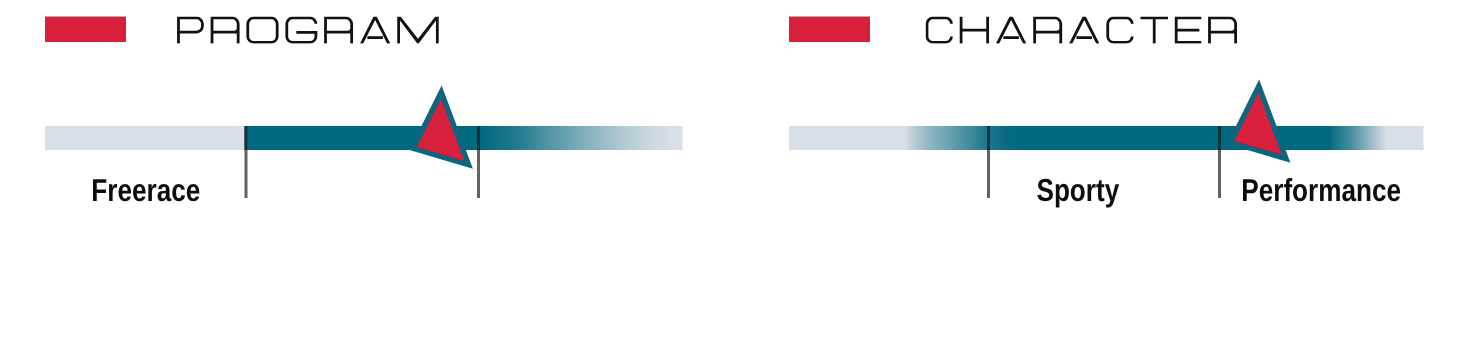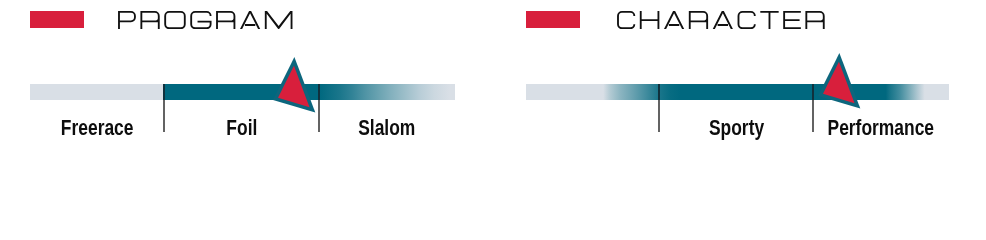--- a/index.html
+++ b/index.html
@@ -44,22 +44,20 @@
               <path transform="translate(807,0)" d="M0,0H12.2L76,82L139.8,0H152V100H141.8V15L77.8,100H74.2L10.2,15V100H0Z"></path>
             </g>
           </svg>
         </div>
         <div class="bar" style="left:30.1px;width:425.4px;background:linear-gradient(to right,#d9dfe6 0%,#d9dfe6 31.38%,#00687f 31.48%,#00687f 68.15%,#1a768b 72.85%,#308296 75.67%,#4e93a4 78.73%,#6ca4b2 82.25%,#84b1be 85.07%,#9cbec9 88.13%,#b8cdd7 91.65%,#ccd8e0 95.18%,#d9dfe6 98.71%,#d9dfe6 100%)"></div>
         <div class="tick" style="left:163.05px"></div>
         <div class="tick-top" style="left:163.05px"></div>
         <div class="tick" style="left:318.24px"></div>
         <div class="tick-top" style="left:318.24px"></div>
         <div class="lbl" style="left:-13.05px;width:220px"><i style="transform:scaleX(0.822)">Freerace</i></div>
-        <div class="lbl" style="left:131.40px;width:220px"><i style="transform:scaleX(0.822)">Foil</i></div>
-        <div class="lbl" style="left:277.24px;width:220px"><i style="transform:scaleX(0.822)">Slalom</i></div>
         <div class="marker" style="left:272.90px;top:56.90px">
           <svg width="42.3" height="55.55" viewBox="0 0 42.3 55.55">
             <path d="M21.4,0 L42.3,55.55 L0,43 Z" fill="#0d667d"></path>
             <path d="M20.95,8.75 L36.54,50.19 L4.99,40.83 Z" fill="#d81f3c"></path>
           </svg>
         </div>
       </div>
       <div class="panel" style="left:0;width:986px">
         <div class="swatch" style="left:525.6px;width:54.2px;background:#d81f3c"></div>
         <div class="title" style="left:617px" aria-label="CHARACTER">
@@ -75,21 +73,21 @@
               <path transform="translate(913.5,0)" d="M0,0H97V10.2H10.2V44.9H90V55.1H10.2V89.8H97V100H0Z"></path>
               <path transform="translate(1035.5,0)" d="M0,0H79A27,27 0 0 1 106,27V100H95.8V62H10.2V100H0ZM10.2,10.2V51.8H85.8A10,10 0 0 0 95.8,41.8V27A16.8,16.8 0 0 0 79,10.2Z"></path>
             </g>
           </svg>
         </div>
         <div class="bar" style="left:525.6px;width:423.8px;background:linear-gradient(to right,#d9dfe6 0%,#d9dfe6 18.26%,#b2cad3 19.92%,#8cb5c1 22.27%,#68a1b0 25.34%,#418c9e 28.41%,#1c778c 31.24%,#076c82 34.07%,#00687f 36.43%,#00687f 85.04%,#167489 85.98%,#418c9e 88.34%,#7dadba 90.7%,#b0c8d2 92.59%,#d9dfe6 94.24%,#d9dfe6 100%)"></div>
         <div class="tick" style="left:658.05px"></div>
         <div class="tick-top" style="left:658.05px"></div>
         <div class="tick" style="left:812.06px"></div>
         <div class="tick-top" style="left:812.06px"></div>
-        <div class="lbl" style="left:627px;width:220px"><i style="transform:scaleX(0.822)">Sporty</i></div>
+        <div class="lbl" style="left:609px;width:220px"><i style="transform:scaleX(0.822)">Sporty</i></div>
         <div class="lbl" style="left:771.10px;width:220px"><i style="transform:scaleX(0.822)">Performance</i></div>
         <div class="marker" style="left:817.90px;top:53.10px">
           <svg width="42.3" height="55.55" viewBox="0 0 42.3 55.55">
             <path d="M21.4,0 L42.3,55.55 L0,43 Z" fill="#0d667d"></path>
             <path d="M20.95,8.75 L36.54,50.19 L4.99,40.83 Z" fill="#d81f3c"></path>
           </svg>
         </div>
       </div>
     </div>
 </div>

